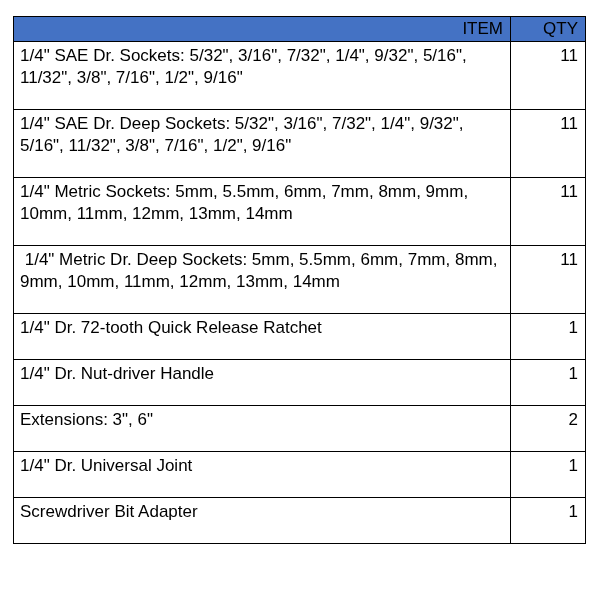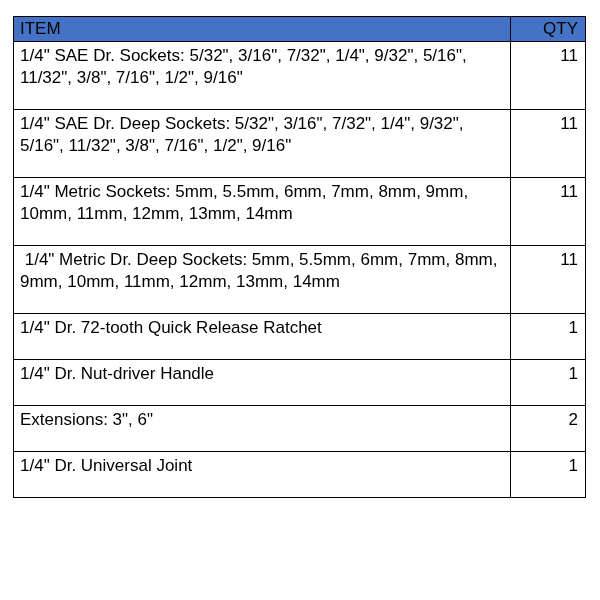--- a/index.html
+++ b/index.html
@@ -31,21 +31,21 @@
     box-sizing:border-box;
   }
   th{
     background:var(--header-bg);
     color:var(--header-text);
     font-size:17px;
     line-height:21px;
     font-weight:400;
     padding:1px 7px 2px 6px;
   }
-  .th-item{text-align:left;margin-top:20px;}
+  .th-item{text-align:right;margin-top:20px;}
   .th-qty{text-align:right;padding-left:24px;}
   td{
     color:var(--body-text);
     font-size:17px;
     line-height:22px;
     background:#fff;
   }
   .td-item{
     text-align:left;
     padding:3px 10px 20px 6px;
@@ -105,15 +105,19 @@
   <tr class="item-row">
     <td class="td-item">Extensions: 3", 6"</td>
     <td class="td-qty">2</td>
   </tr>
 
   <tr class="item-row">
     <td class="td-item">1/4" Dr. Universal Joint</td>
     <td class="td-qty">1</td>
   </tr>
 
+  <tr class="item-row">
+    <td class="td-item">Screwdriver Bit Adapter</td>
+    <td class="td-qty">1</td>
+  </tr>
 </tbody>
   </table>
 </div>
 
 </body></html>

